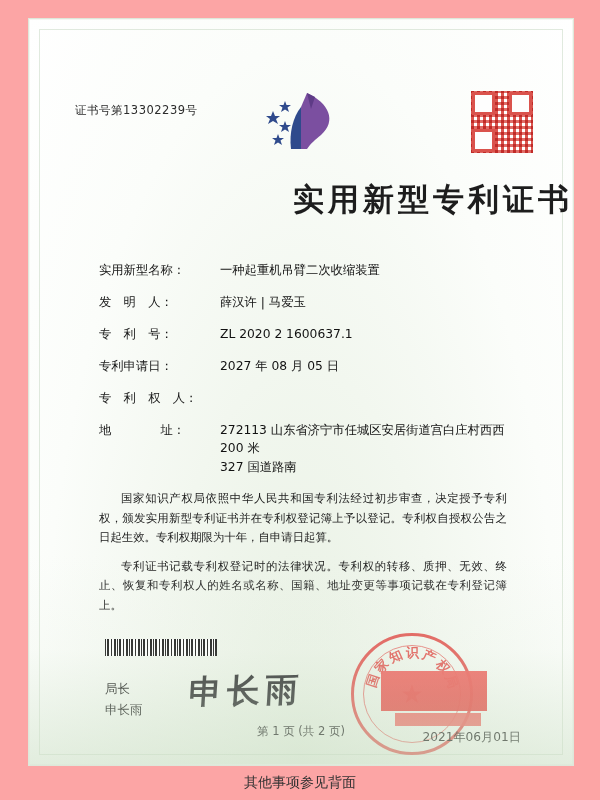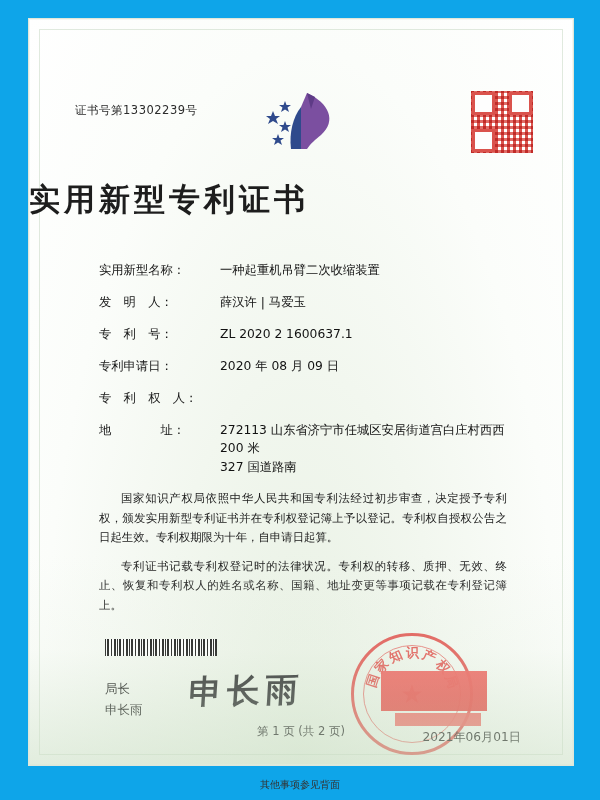--- a/index.html
+++ b/index.html
@@ -10,21 +10,21 @@
     width: 600px;
     height: 800px;
     background: #ffffff;
     font-family: "DejaVu Sans", "Liberation Sans", sans-serif;
     overflow: hidden;
   }
   .page {
     position: relative;
     width: 600px;
     height: 800px;
-    background: #0ea5e9;
+    background: #fca5a5;
   }
   
   .sheet {
     position: absolute;
     left: 28px;
     top: 18px;
     width: 544px;
     height: 746px;
     background:
       radial-gradient(ellipse at 50% 100%, #e7f0e2 0%, #f2f7ef 38%, #fbfdfa 68%, #ffffff 100%);
@@ -89,21 +89,21 @@
     transform: translateX(-50%);
     width: 112px;
     height: 70px;
   }
 
   
   .title {
     position: absolute;
     left: 0; right: 0;
     top: 160px;
-    text-align: left;
+    text-align: right;
     font-family: Liberation Mono, monospace;
     font-weight: bold;
     font-size: 31px;
     letter-spacing: 4px;
     color: #1d1d1d;
   }
 
   
   .fields {
     position: absolute;
@@ -263,21 +263,21 @@
     text-align: center;
     font-size: 11.5px;
     color: #1f1f1f;
     font-family: "DejaVu Sans", sans-serif;
   }
   .outside-note {
     position: absolute;
     left: 0; right: 0;
     bottom: 8px;
     text-align: center;
-    font-size: 10px;
+    font-size: 14px;
     color: #333;
     font-family: "DejaVu Sans", sans-serif;
   }
 </style>
 </head>
 <body>
 
 <div class="page">
   <div class="sheet">
     <div class="sheet-border"></div>
@@ -313,21 +313,21 @@
       <div class="row">
         <div class="lbl label-w2">发　明　人：</div>
         <div class="val">薛汉许 | 马爱玉</div>
       </div>
       <div class="row">
         <div class="lbl label-w3">专　利　号：</div>
         <div class="val">ZL 2020 2 1600637.1</div>
       </div>
       <div class="row">
         <div class="lbl label-w4">专利申请日：</div>
-        <div class="val">2020 年 08 月 09 日</div>
+        <div class="val">2027 年 08 月 05 日</div>
       </div>
       <div class="row">
         <div class="lbl label-w4">专　利　权　人：</div>
       </div>
       <div class="row">
         <div class="lbl label-w4">地　　　　址：</div>
         <div>
           <div class="val">272113  山东省济宁市任城区安居街道宫白庄村西西 200 米</div>
           <div class="val">327 国道路南</div>
         </div>

